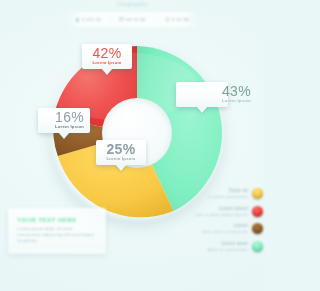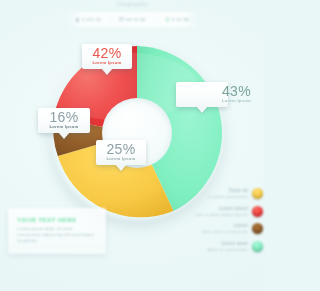--- a/index.html
+++ b/index.html
@@ -146,26 +146,26 @@
   }
 
   .c-red   { left: 82px;  top: 44px;  width: 50px; }
   .c-red   .pct { color: #e8554e; }
   .c-red   .sub { color: #e8554e; }
 
   .c-green { left: 176px; top: 82px;  width: 48px; padding-left: 46px; }
   .c-green .pct { color: #7ba59a; }
   .c-green .sub { color: #a9c9c2; }
 
-  .c-brown { left: 38px;  top: 108px; width: 52px; }
+  .c-brown { left: 38px;  top: 108px; width: 52px; text-align: right; }
   .c-brown .pct { color: #8e9fa5; }
   .c-brown .sub { color: #6d7f86; }
 
   .c-yellow{ left: 96px;  top: 140px; width: 50px; }
-  .c-yellow .pct { color: #8e9fa5; }
+  .c-yellow .pct { color: #8e9fa5; font-weight: bold; }
   .c-yellow .sub { color: #9aabb0; }
 
   
   .legend {
     position: absolute;
     right: 2px;
     top: 188px;
     width: 86px;
     filter: blur(.9px);
   }

